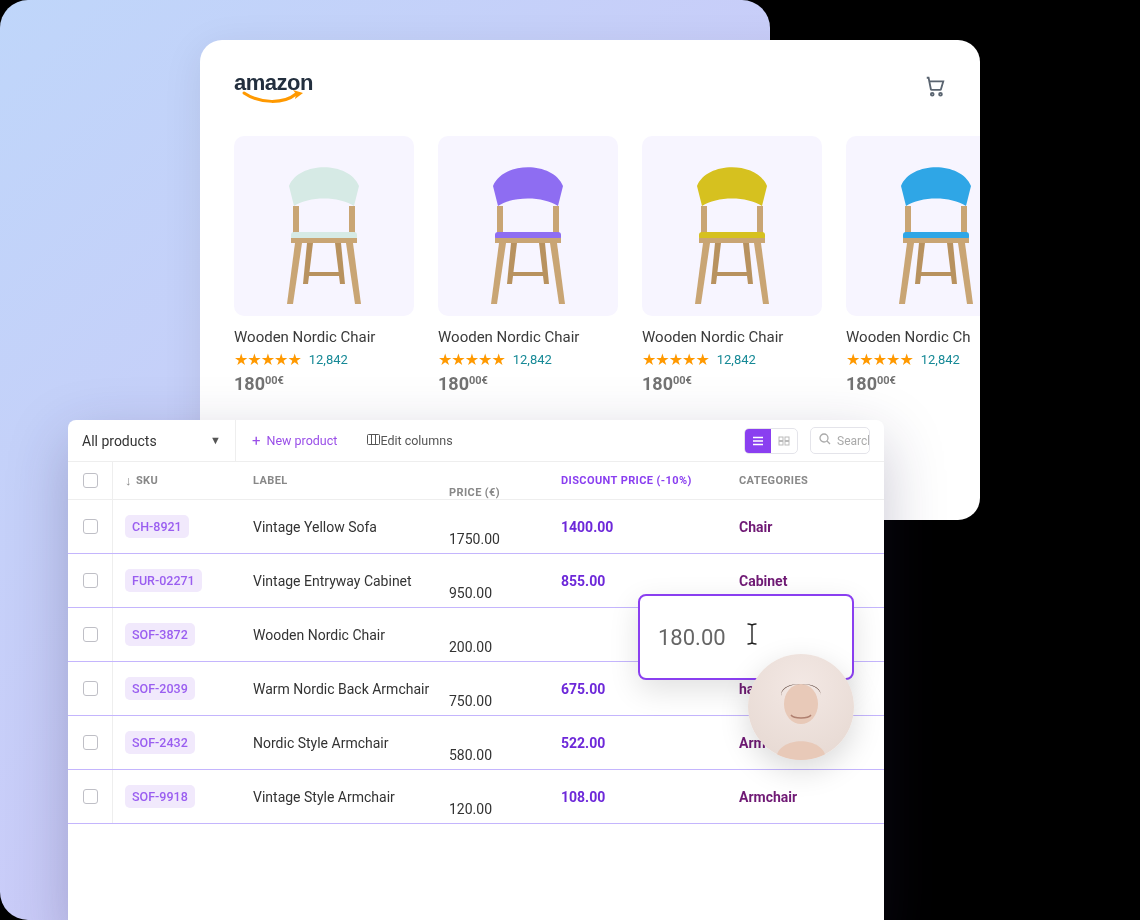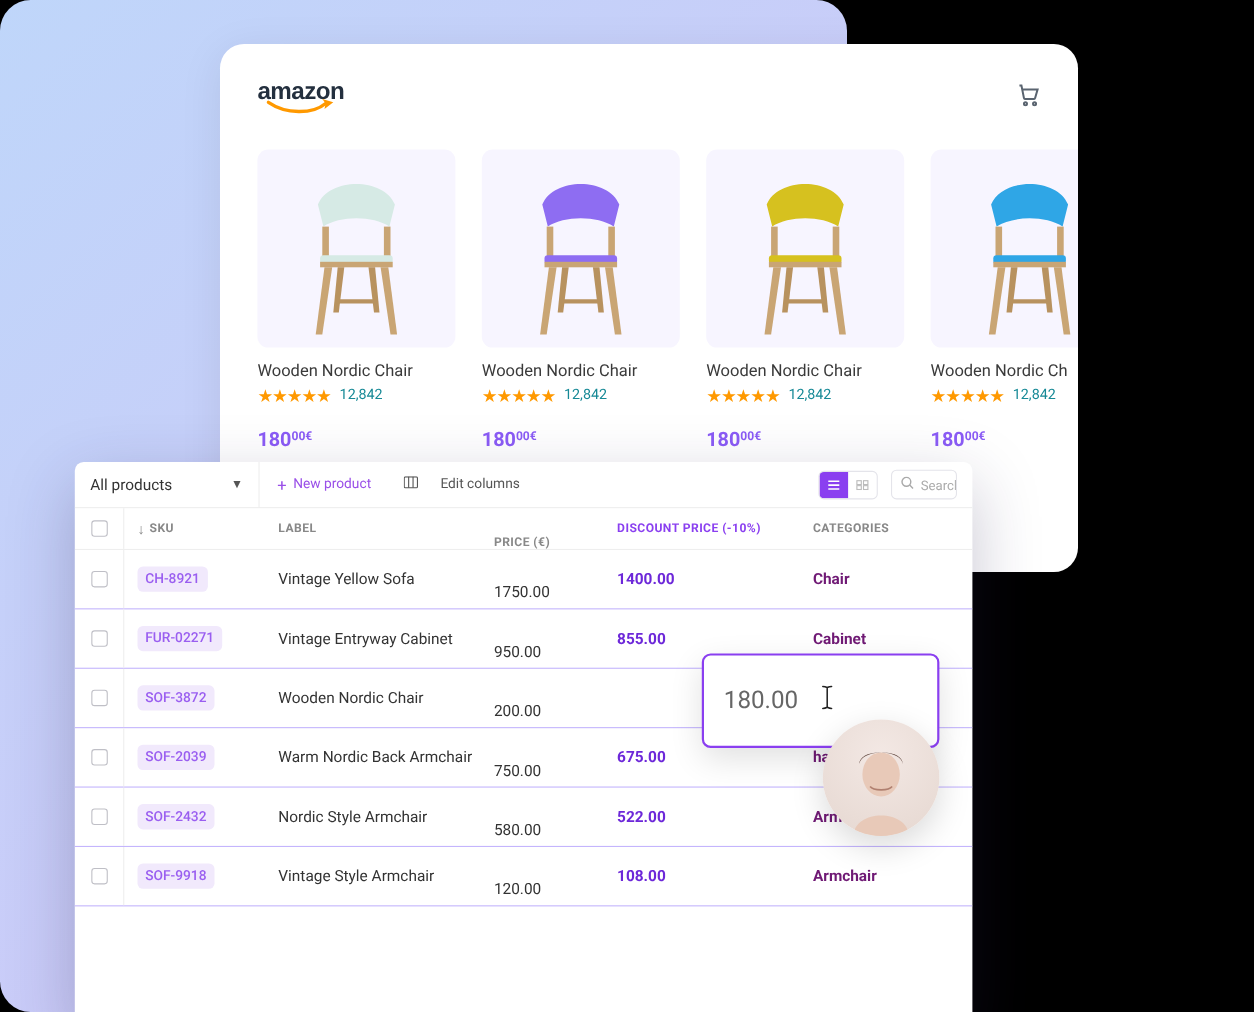--- a/index.html
+++ b/index.html
@@ -41,21 +41,21 @@
   width: 180px; height: 180px;
   background: #f7f5ff;
   border-radius: 10px;
   display:flex; align-items:flex-end; justify-content:center;
   padding-bottom: 10px;
 }
 .prod-title { margin-top: 12px; font-size: 15px; color:#3a3a3a; white-space: nowrap; overflow: hidden;}
 .prod-rating { display:flex; align-items:center; gap:8px; margin-top:4px;}
 .stars { color:#ff9900; font-size:16px; letter-spacing:-1px;}
 .review-count { color:#168996; font-size:13px;}
-.prod-price { margin-top:20px; font-weight:700; color:#8b5cf6;}
+.prod-price { margin-top:4px; font-weight:700; color:#737373;}
 .prod-price .whole { font-size:18px;}
 .prod-price .cents { font-size:11px; vertical-align: top; position:relative; top:1px;}
 .prod-price .cur { font-size:11px; vertical-align: top; position:relative; top:1px;}
 
 
 .chair-svg { width: 110px; height: 150px; }
 
 
 .admin {
   position: absolute;
@@ -80,21 +80,21 @@
   border-right: 1px solid #eee;
   font-size: 14px; color:#333;
 }
 .newprod {
   display:flex; align-items:center; gap:6px;
   padding: 0 16px;
   color:#9a4fe8; font-size:12.5px;
 }
 .newprod .plus { font-size:15px; font-weight:400;}
 .editcols {
-  display:flex; gap:20px;
+  display:flex; gap:0;
   padding: 0 14px;
   font-size:12.5px; color:#555;
 }
 .view-toggle {
   margin-left:auto;
   display:flex;
   border:1px solid #e4e4ea;
   border-radius:5px;
   overflow:hidden;
   margin-right: 12px;

